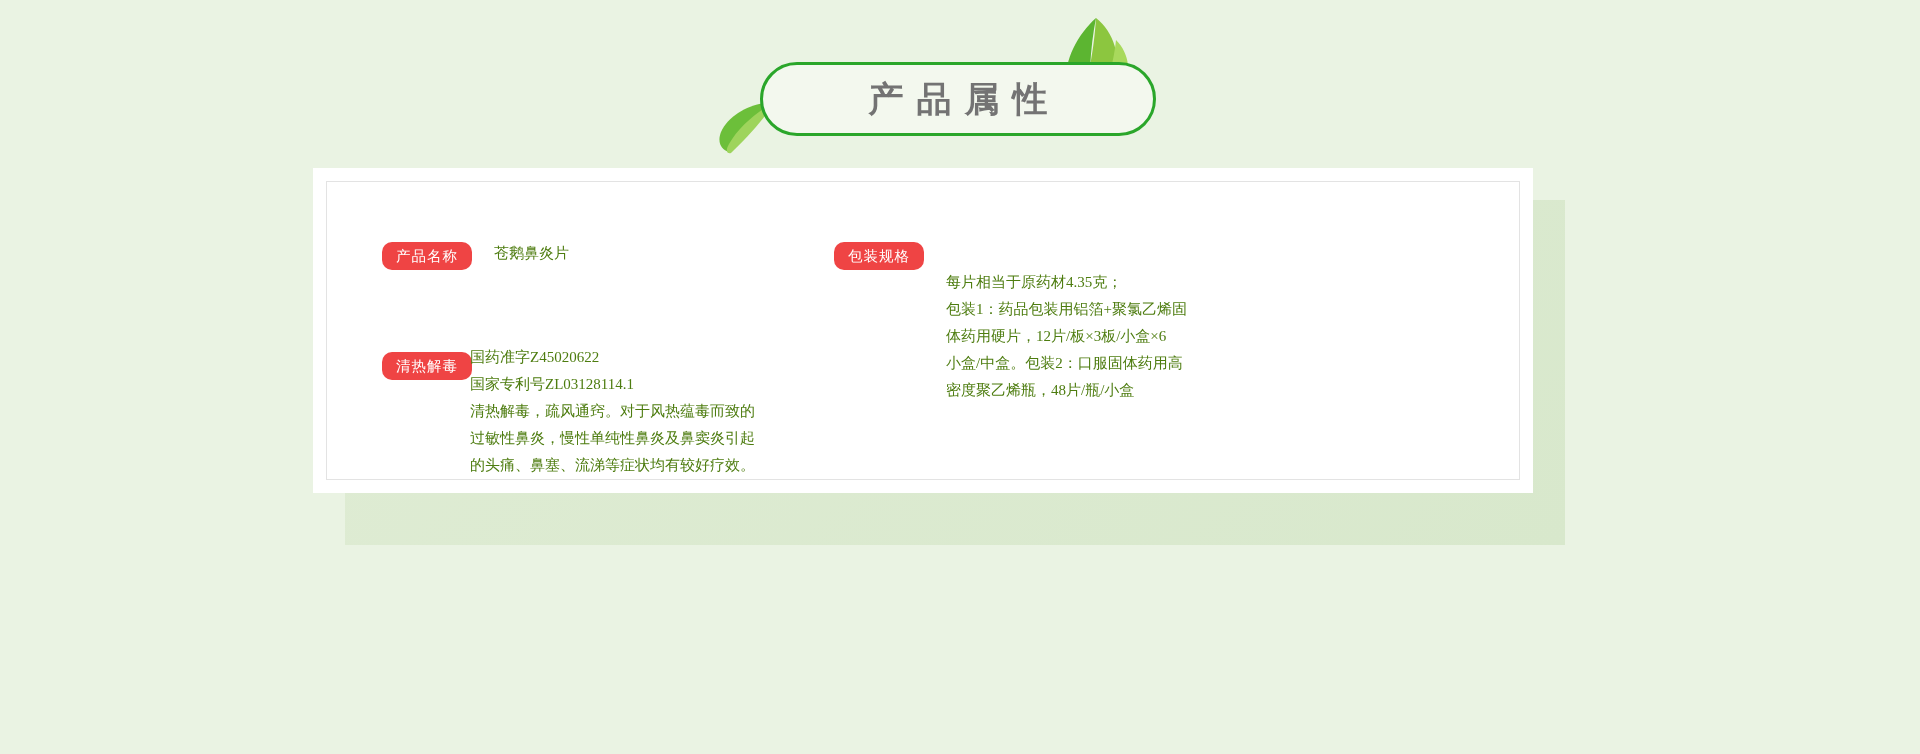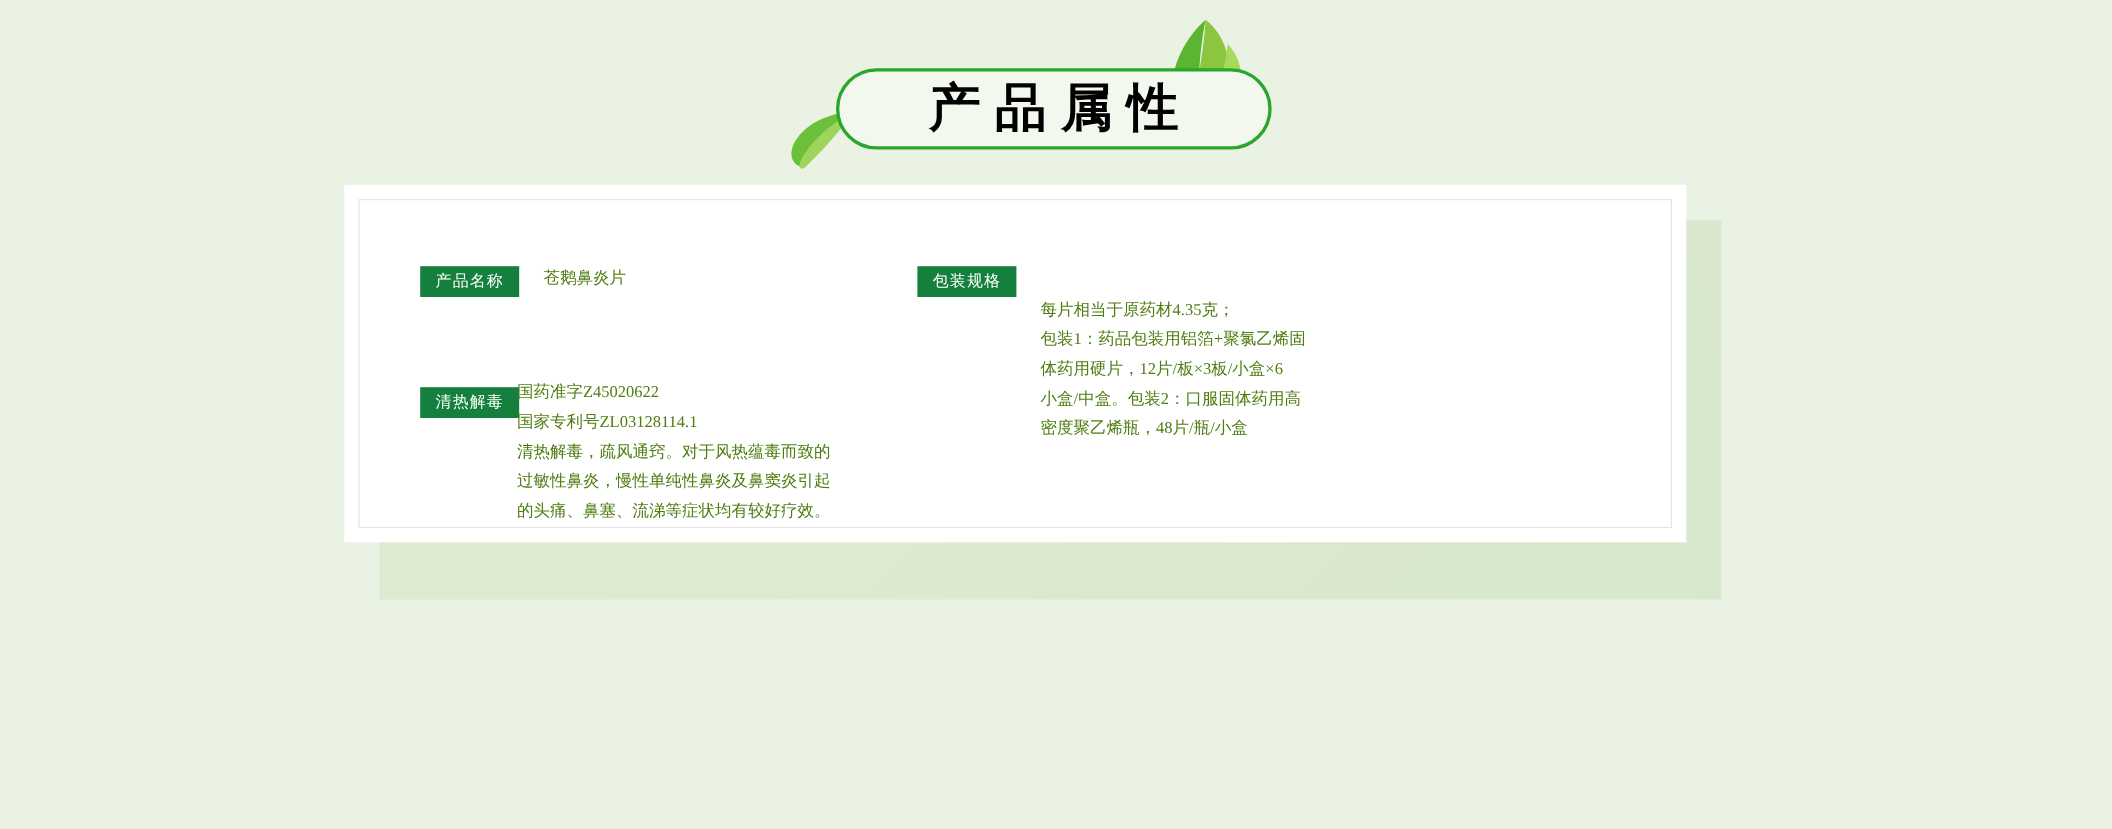--- a/index.html
+++ b/index.html
@@ -35,25 +35,25 @@
     box-sizing: border-box;
   }
   .banner-title {
     position: absolute;
     left: 0;
     top: 0;
     width: 396px;
     height: 74px;
     line-height: 74px;
     text-align: center;
-    font-size: 47px;
+    font-size: 35px;
     font-weight: bold;
     letter-spacing: 13px;
     text-indent: 13px;
-    color: #000000;
+    color: #737373;
     font-family: "DejaVu Sans", "Liberation Sans", sans-serif;
   }
 
   
   .leaf {
     position: absolute;
     display: block;
   }
   .leaf-right { left: 258px; top: -52px; }
   .leaf-left  { left: -45px; top: 34px; }
@@ -82,29 +82,30 @@
     top: 13px;
     right: 13px;
     bottom: 13px;
     border: 1px solid #e3e3e3;
     box-sizing: border-box;
   }
 
   
   .tag {
     position: absolute;
-    background: #15803d;
+    background: #ef4444;
     color: #ffffff;
     font-size: 14.5px;
     letter-spacing: 1px;
     text-align: center;
     line-height: 28px;
     height: 28px;
     width: 90px;
     font-family: "DejaVu Sans", "Liberation Sans", sans-serif;
+    border-radius: 10px;
   }
   .value {
     position: absolute;
     color: #4d7c0f;
     font-size: 15px;
     line-height: 27px;
     font-family: Liberation Serif, serif;
     white-space: pre-line;
   }
 

